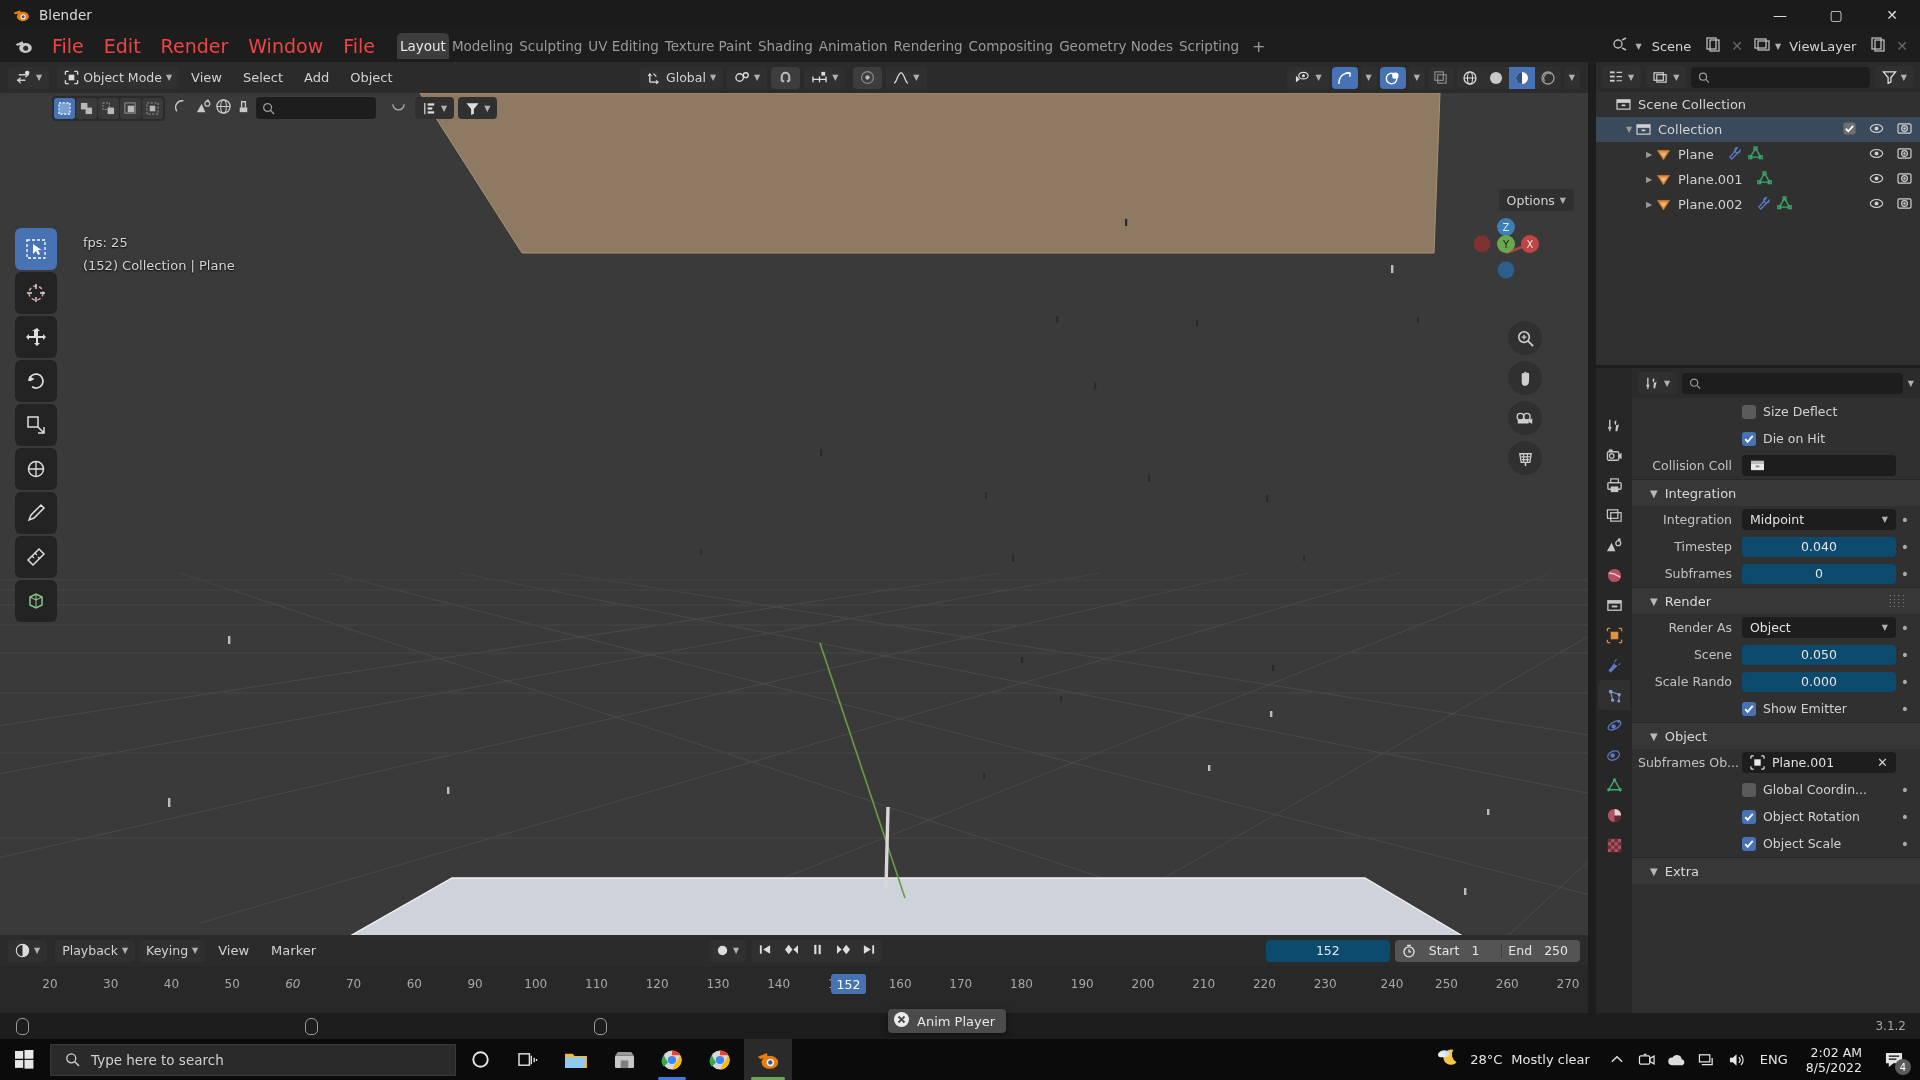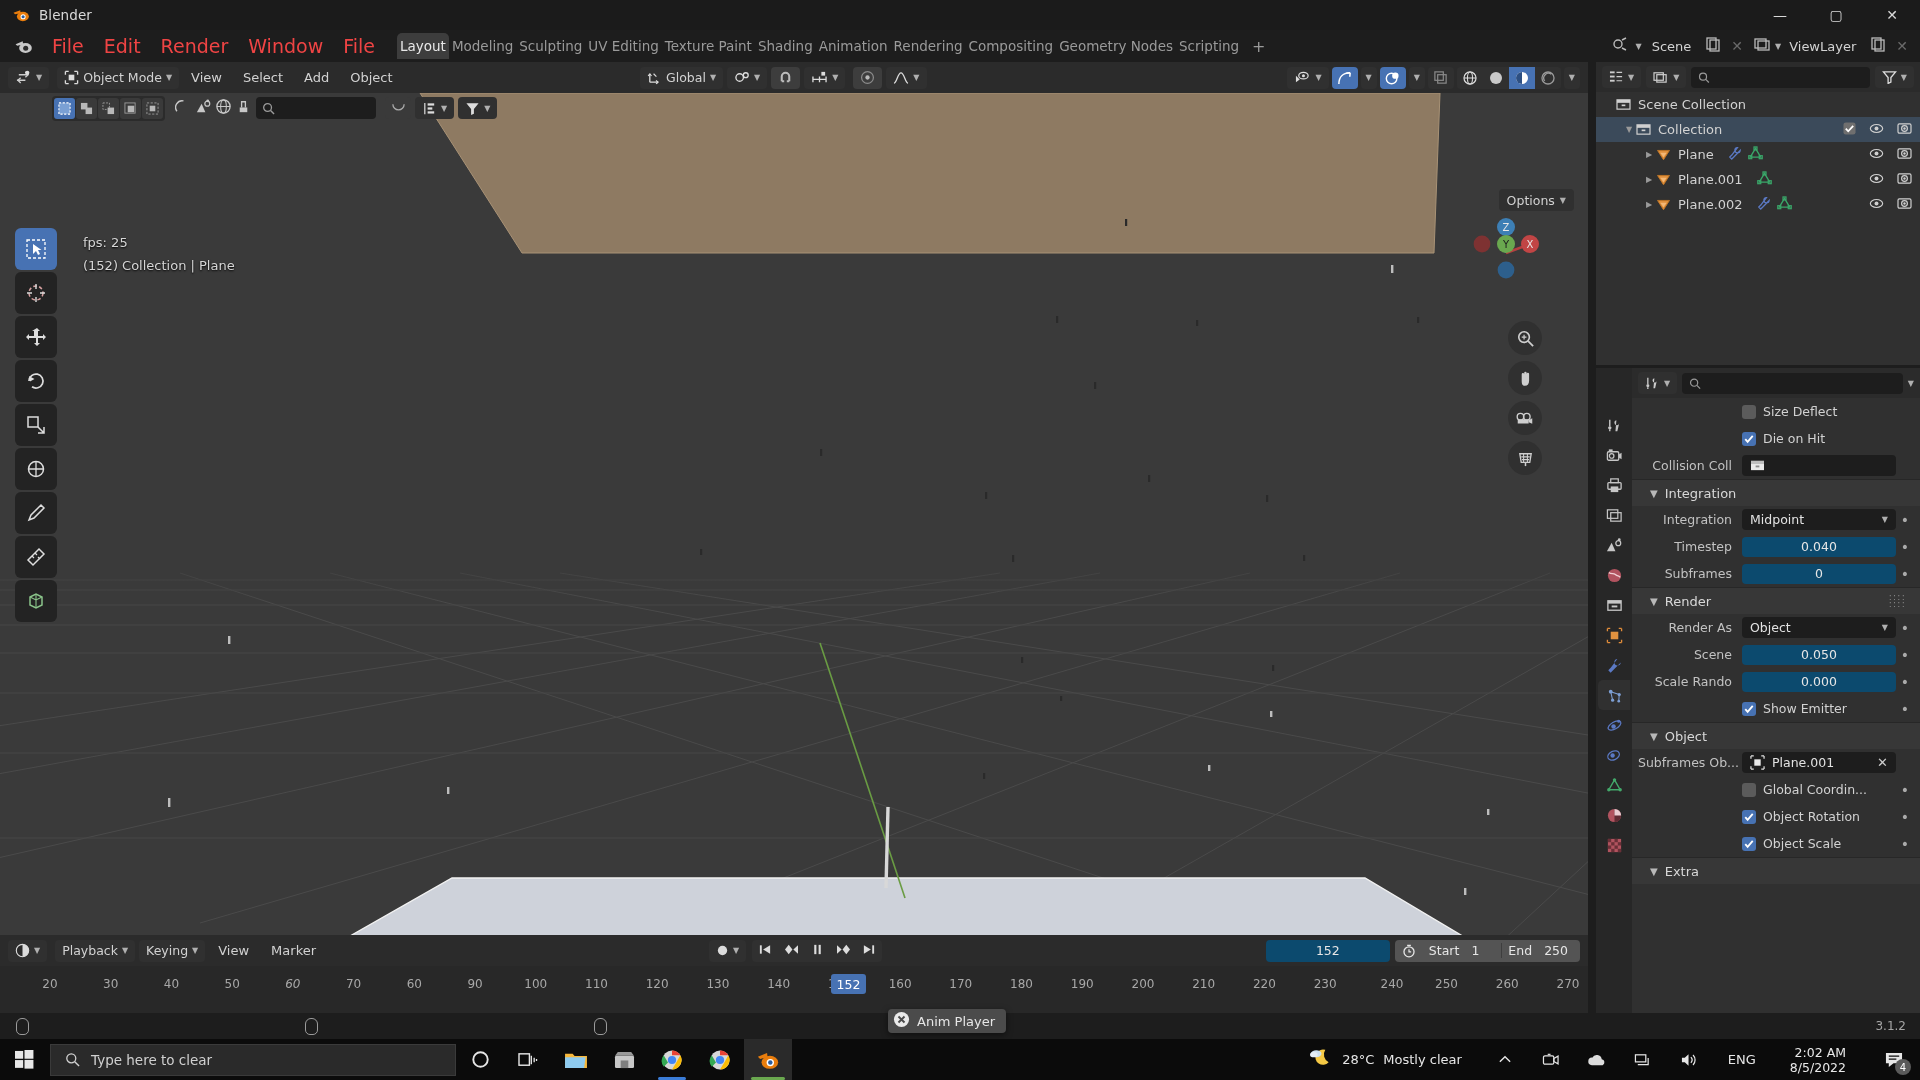--- a/index.html
+++ b/index.html
@@ -139,21 +139,21 @@
 
   
   #taskbar{position:absolute;left:0;top:1039px;width:1920px;height:41px;background:#0b0b0b;
      display:flex;align-items:center;}
   #start{width:48px;height:41px;display:flex;align-items:center;justify-content:center;}
   #tb-search{width:406px;height:32px;background:#2a2a2a;border:1px solid #3a3a3a;display:flex;
      align-items:center;padding-left:14px;gap:11px;color:#d0d0d0;font-size:13.5px;margin-left:2px;}
   .tb-icon{width:48px;height:41px;display:flex;align-items:center;justify-content:center;position:relative;}
   .tb-icon.active{background:#2a2a2a;}
   .tb-icon .underline{position:absolute;bottom:0;left:10px;width:28px;height:3px;border-radius:2px;}
-  #tray{margin-left:auto;display:flex;align-items:center;gap:16px;padding-right:4px;color:#e6e6e6;
+  #tray{margin-left:auto;display:flex;align-items:center;gap:0;padding-right:4px;color:#e6e6e6;
      font-size:13px;}
   .tray-i{width:30px;height:41px;display:flex;align-items:center;justify-content:center;}
   #clock{display:flex;flex-direction:column;align-items:flex-end;line-height:15px;font-size:12.5px;
      padding:0 10px;color:#e8e8e8;}
   #notif{width:44px;height:41px;display:flex;align-items:center;justify-content:center;position:relative;}
   #notif .badge{position:absolute;right:5px;bottom:5px;width:16px;height:16px;border-radius:50%;
      background:#5a5a5a;color:#fff;font-size:10px;display:flex;align-items:center;justify-content:center;}
   .wx{display:flex;align-items:center;gap:9px;padding:0 12px;}
 </style>
 </head>
@@ -1233,21 +1233,21 @@
         <rect x="10" y="0" width="9.4" height="9.2" fill="#e8e8e8"></rect>
         <rect x="0" y="10.6" width="8.6" height="8.2" fill="#e8e8e8"></rect>
         <rect x="10" y="10.4" width="9.4" height="9.2" fill="#e8e8e8"></rect>
       </svg>
   </div>
   <div id="tb-search">
     <svg width="15" height="15" viewBox="0 0 16 16">
         <circle cx="6.7" cy="6.7" r="4.8" fill="none" stroke="#d0d0d0" stroke-width="1.4"></circle>
         <path d="M10.4 10.4L15 15" stroke="#d0d0d0" stroke-width="1.5"></path>
       </svg>
-    <span>Type here to clear</span>
+    <span>Type here to search</span>
   </div>
   <div class="tb-icon">
     <svg width="19" height="19" viewBox="0 0 20 20">
         <circle cx="10" cy="10" r="7.6" fill="none" stroke="#e6e6e6" stroke-width="2"></circle>
       </svg>
   </div>
   <div class="tb-icon">
     <svg width="20" height="18" viewBox="0 0 21 19">
         <rect x="1" y="3" width="11" height="12" fill="none" stroke="#e6e6e6" stroke-width="1.5"></rect>
         <path d="M14 5v9M17 7v5M19.5 8.5v2" stroke="#e6e6e6" stroke-width="1.4"></path>

